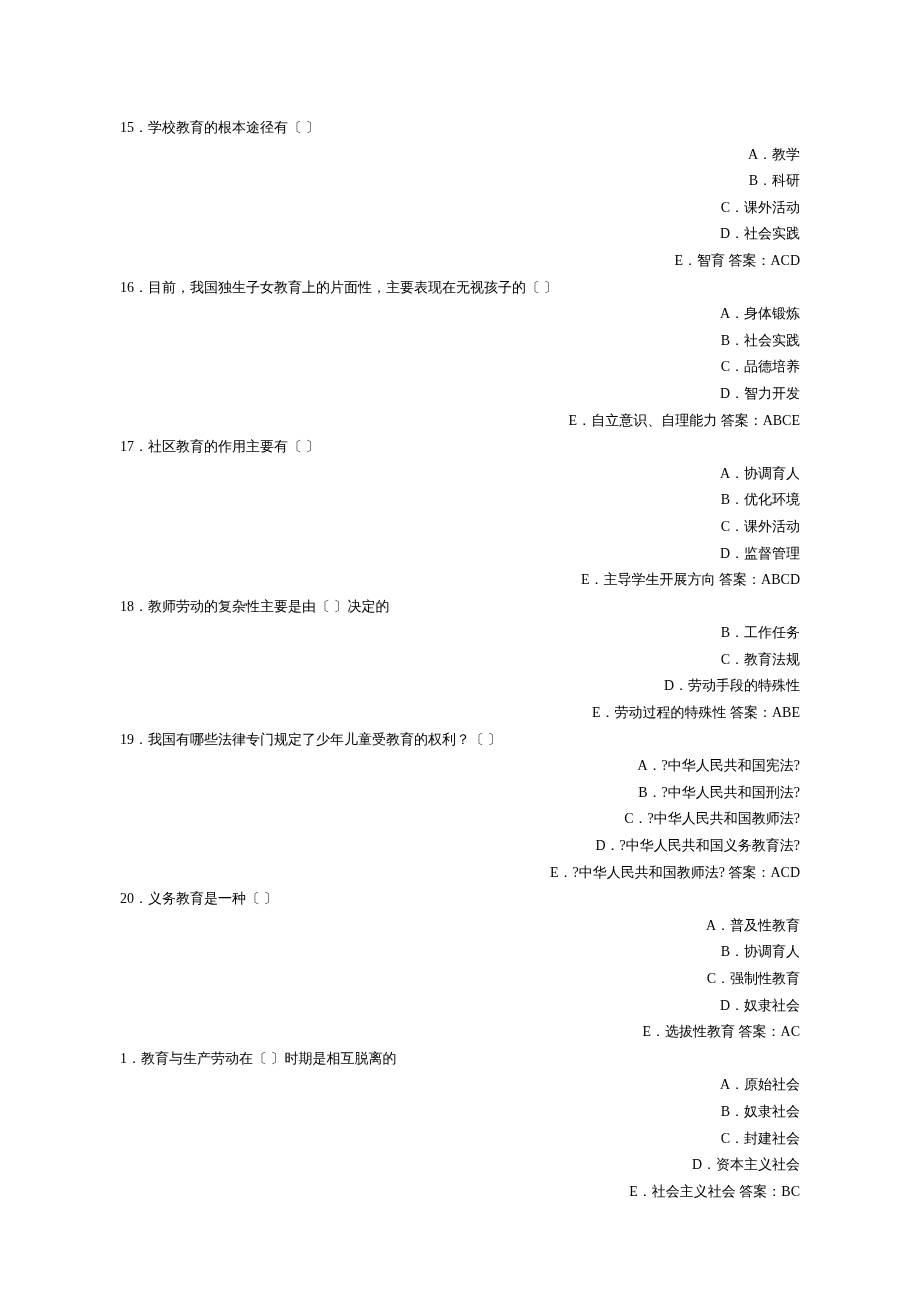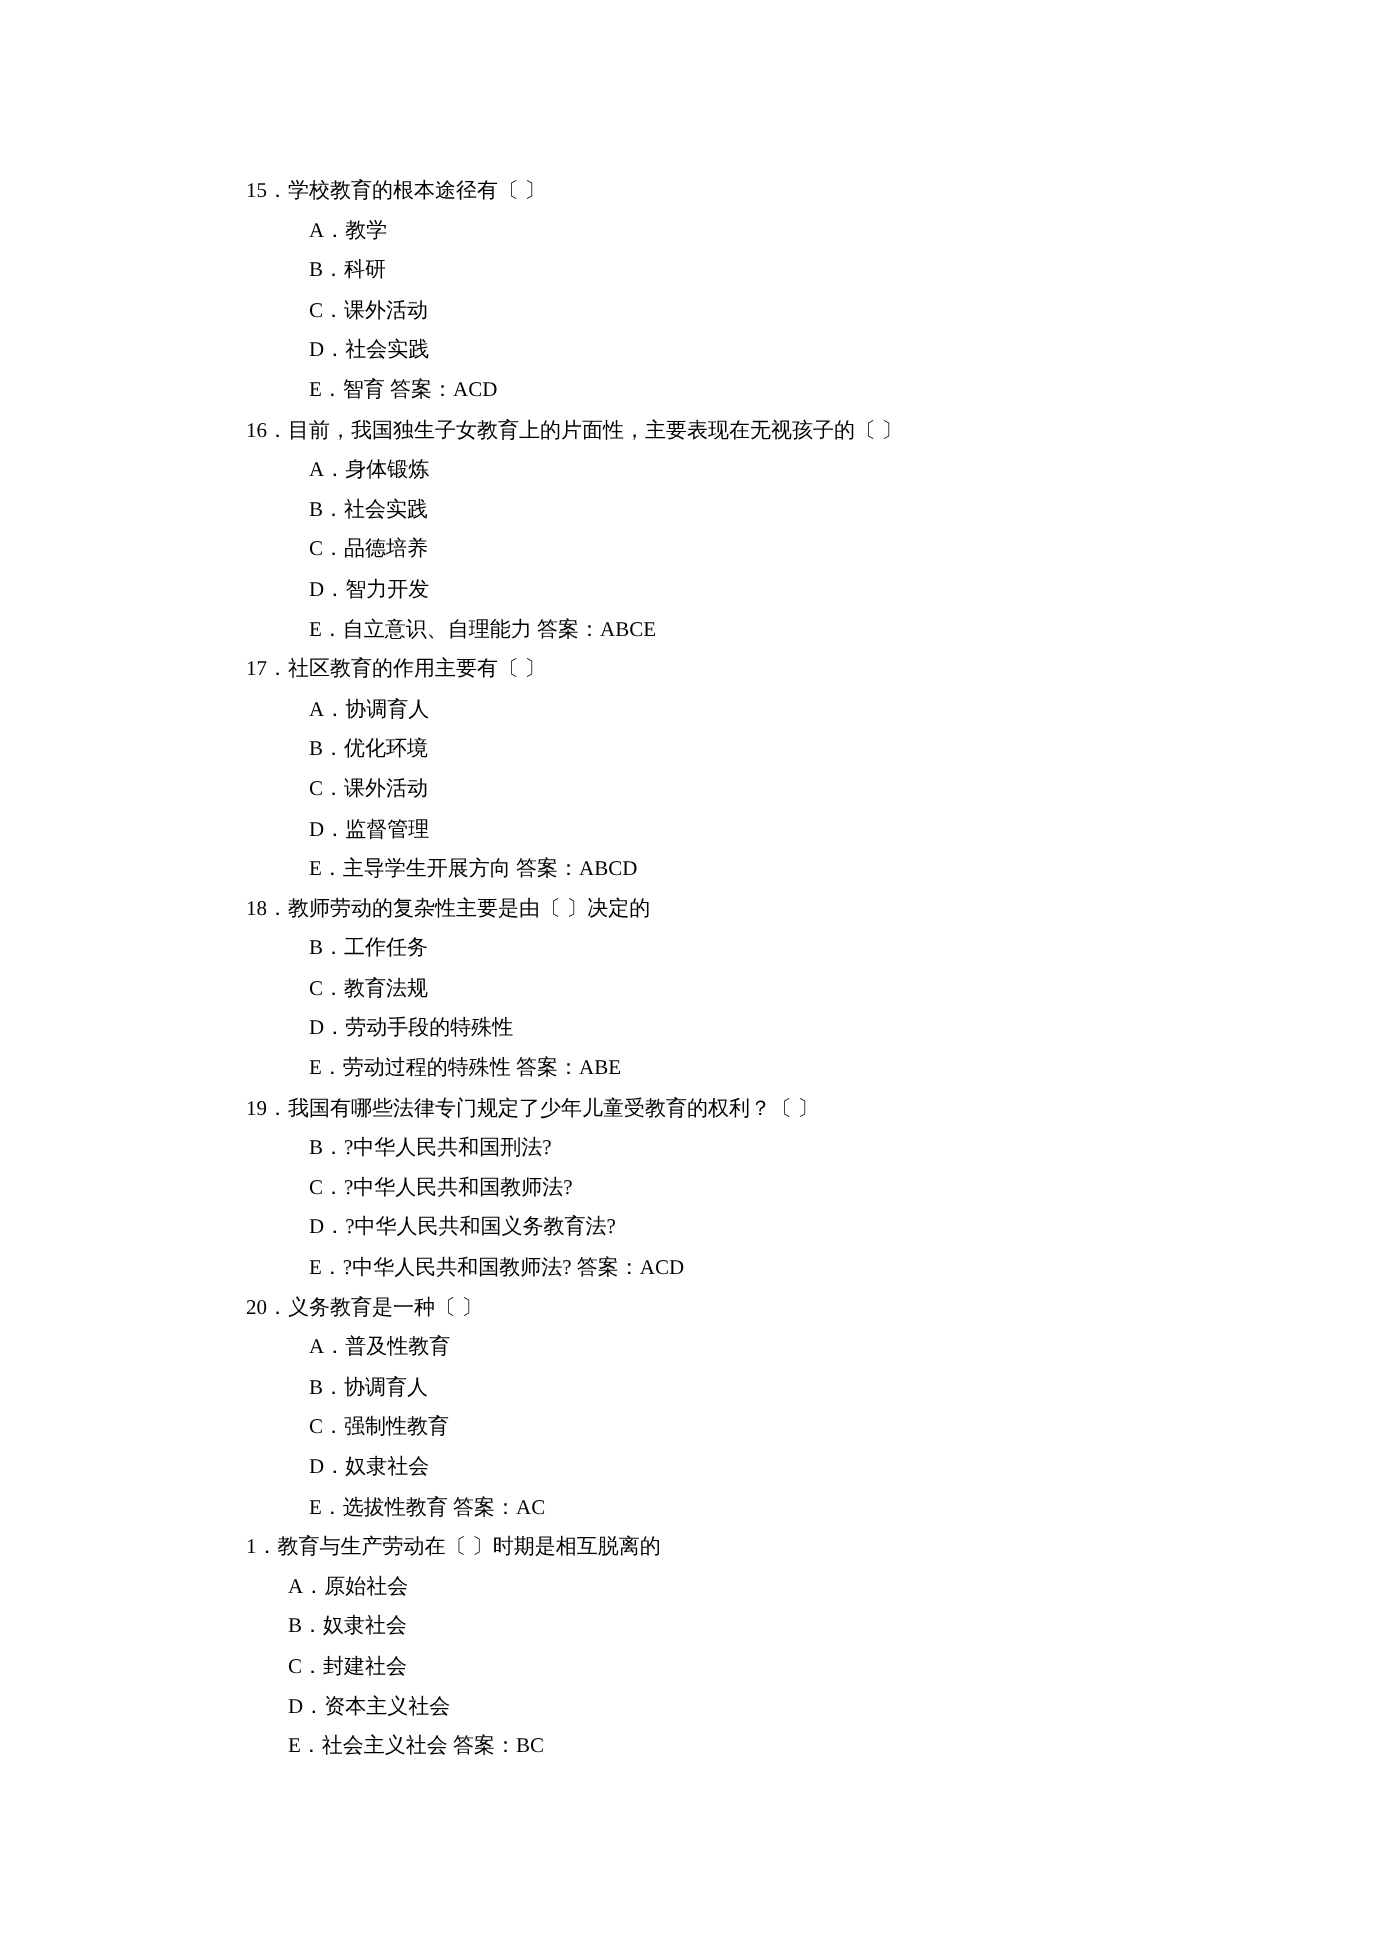--- a/index.html
+++ b/index.html
@@ -8,27 +8,27 @@
       height: 1302px;
       background: #fff;
       font-family: "SimSun", "宋体", serif;
       font-size: 14px;
       color: #000;
       line-height: 1.9;
       padding: 115px 120px 0 120px;
     }
     .question {
       margin-bottom: 0;
-      margin-left: 44px;
     }
     .q-stem {
       white-space: nowrap;
     }
     .option {
       padding-left: 42px;
+      text-align: right;
     }
     .q2 .option {
       padding-left: 28px;
     }
   </style>
 </head>
 <body>
 
 <div>
   <div class="question">
@@ -61,20 +61,21 @@
   <div class="question">
     <div class="q-stem"><span>18．</span><span>教师劳动的复杂性主要是由〔 〕决定的</span></div>
     <div class="option"><span>B．</span><span>工作任务</span></div>
     <div class="option"><span>C．</span><span>教育法规</span></div>
     <div class="option"><span>D．</span><span>劳动手段的特殊性</span></div>
     <div class="option"><span>E．</span><span>劳动过程的特殊性</span><span> 答案：ABE</span></div>
   </div>
 
   <div class="question">
     <div class="q-stem"><span>19．</span><span>我国有哪些法律专门规定了少年儿童受教育的权利？〔 〕</span></div>
+    <div class="option"><span>A．</span><span>?中华人民共和国宪法?</span></div>
     <div class="option"><span>B．</span><span>?中华人民共和国刑法?</span></div>
     <div class="option"><span>C．</span><span>?中华人民共和国教师法?</span></div>
     <div class="option"><span>D．</span><span>?中华人民共和国义务教育法?</span></div>
     <div class="option"><span>E．</span><span>?中华人民共和国教师法?</span><span> 答案：ACD</span></div>
   </div>
 
   <div class="question">
     <div class="q-stem"><span>20．</span><span>义务教育是一种〔 〕</span></div>
     <div class="option"><span>A．</span><span>普及性教育</span></div>
     <div class="option"><span>B．</span><span>协调育人</span></div>

